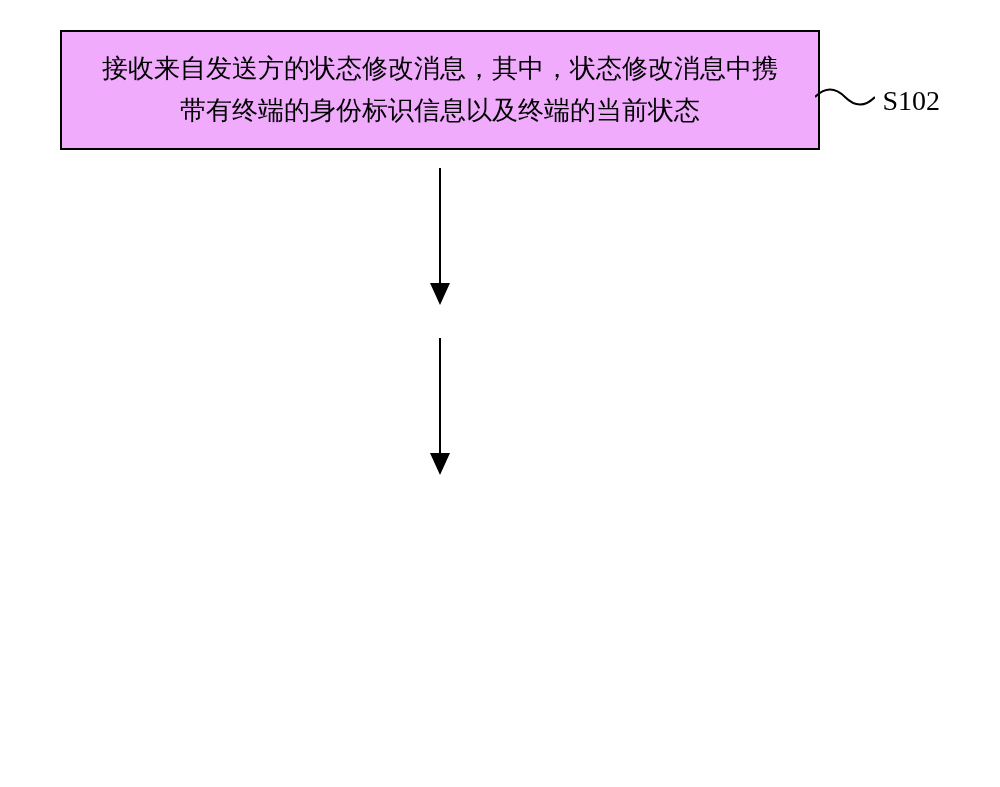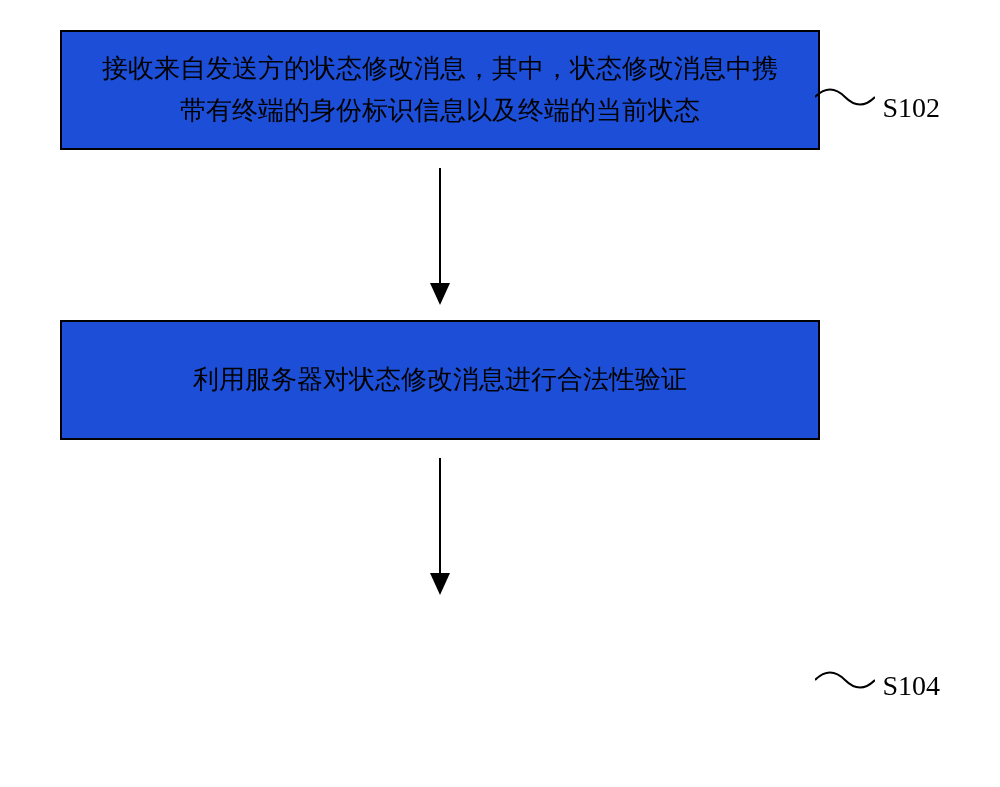--- a/index.html
+++ b/index.html
@@ -24,29 +24,29 @@
       width: 760px;
       height: 120px;
       border: 2px solid #000;
       display: flex;
       align-items: center;
       justify-content: center;
       text-align: center;
       font-size: 26px;
       line-height: 1.6;
       padding: 1px 30px;
-      background: #1d4ed8;
+      background: #f0abfc;
     }
     .step-label {
       font-size: 28px;
       font-family: "Times New Roman", serif;
       position: absolute;
       right: 0;
     }
-    .step-label-1 { top: 62px; text-align: center; }
+    .step-label-1 { top: 55px; text-align: center; }
     .step-label-2 { top: 350px; }
     
     .connector-curve {
       position: absolute;
       right: 65px;
       width: 60px;
       height: 30px;
     }
     .curve-1 { top: 52px; }
     .curve-2 { top: 345px; }
@@ -96,29 +96,20 @@
     </svg>
     <div class="step-label step-label-1">S102</div>
   </div>
 
   <div class="arrow-container">
     <div class="arrow-line">
       <div class="arrow-head"></div>
     </div>
   </div>
 
-  <div class="row">
-    <div class="flow-box">
-      <span>利用服务器对状态修改消息进行合法性验证</span>
-    </div>
-    <svg class="connector-curve curve-2" viewBox="0 0 60 30">
-      <path d="M 0 15 Q 15 0 30 15 Q 45 30 60 15" stroke="#000" stroke-width="2" fill="none"></path>
-    </svg>
-    <div class="step-label step-label-2">S104</div>
-  </div>
 
   <div class="arrow-container">
     <div class="arrow-line">
       <div class="arrow-head"></div>
     </div>
   </div>
 
 
 </div>
 

